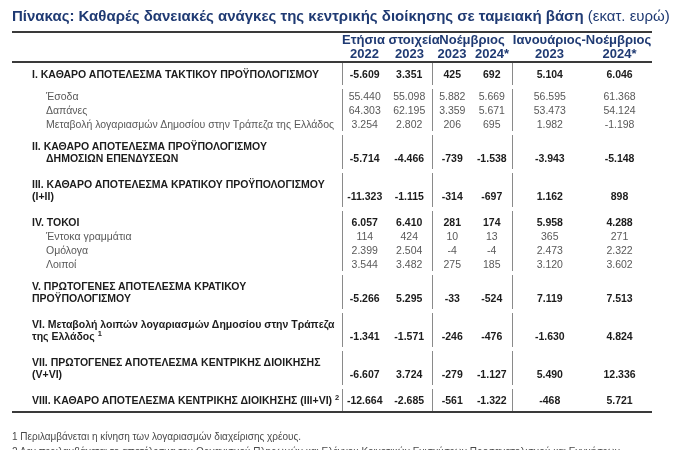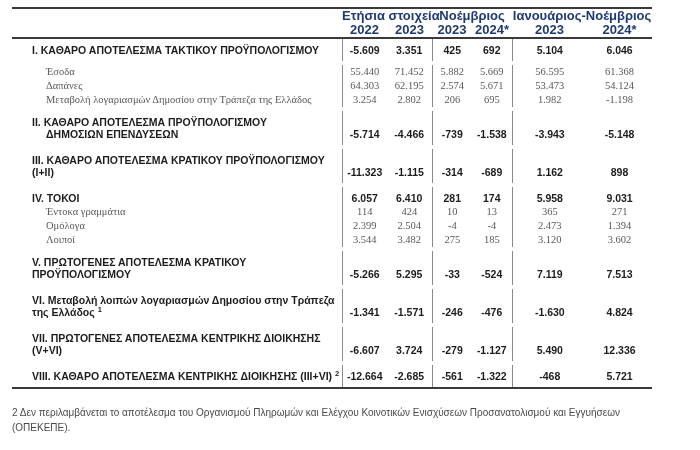--- a/index.html
+++ b/index.html
@@ -18,34 +18,35 @@
   thead th{
     font-size:13px;color:#1f3a73;font-weight:bold;
     padding:1px 0;text-align:center;line-height:12px;white-space:nowrap;
   }
   th.corner{text-align:left;}
   td{font-size:10.5px;vertical-align:bottom;line-height:12px;}
   td.lbl{text-align:left;padding-left:20px;margin-top:13px;}
   td.num{text-align:center;white-space:nowrap;}
   td.div{border-left:1px solid #8a8a8a;margin-top:44px;}
   tr.section td{font-weight:bold;color:#1c1c1c;padding-top:5px;padding-bottom:5px;}
-  tr.sub td{font-weight:normal;color:#595959;padding-top:1px;padding-bottom:1px;font-family:Liberation Serif, serif;}
+  tr.sub td{font-weight:normal;color:#595959;padding-top:1px;padding-bottom:1px;}
   tr.sub td.lbl{padding-left:34px;}
   tr.tight td{padding-bottom:1px;}
   tr.spacer td{height:4px;padding:0;}
   .label2{padding-left:14px;}
   sup{font-size:7.5px;line-height:0;}
   .notes{margin-top:16px;font-size:10px;color:#4a4a4a;line-height:15px;width:628px;}
   .note-line{margin:0;}
 </style>
 </head>
 <body>
 
 <div class="page">
 
+  <p class="title"><span>Πίνακας: Καθαρές δανειακές ανάγκες της κεντρικής διοίκησης σε ταμειακή βάση</span><span class="unit"> (εκατ. ευρώ)</span></p>
 
   <table class="main">
     <colgroup>
       <col style="width:330px">
         <col style="width:45px">
         <col style="width:45px">
       <col style="width:40px">
         <col style="width:40px">
         <col style="width:75px">
         <col style="width:65px">
@@ -75,31 +76,31 @@
           <td class="num">692</td>
           <td class="num div">5.104</td>
           <td class="num">6.046</td>
         </tr>
         <tr class="spacer">
           <td colspan="7"></td>
         </tr>
         <tr class="sub">
           <td class="lbl"><span>Έσοδα</span></td>
           <td class="num div">55.440</td>
-          <td class="num">71.452</td>
+          <td class="num">55.098</td>
           <td class="num div">5.882</td>
           <td class="num">5.669</td>
           <td class="num div">56.595</td>
           <td class="num">61.368</td>
         </tr>
         <tr class="sub">
           <td class="lbl"><span>Δαπάνες</span></td>
           <td class="num div">64.303</td>
           <td class="num">62.195</td>
-          <td class="num div">2.574</td>
+          <td class="num div">3.359</td>
           <td class="num">5.671</td>
           <td class="num div">53.473</td>
           <td class="num">54.124</td>
         </tr>
         <tr class="sub">
           <td class="lbl"><span>Μεταβολή λογαριασμών Δημοσίου στην Τράπεζα της Ελλάδος</span></td>
           <td class="num div">3.254</td>
           <td class="num">2.802</td>
           <td class="num div">206</td>
           <td class="num">695</td>
@@ -119,53 +120,53 @@
           <td class="num">-5.148</td>
         </tr>
         <tr class="spacer">
           <td colspan="7"></td>
         </tr>
         <tr class="section">
           <td class="lbl"><span>III. ΚΑΘΑΡΟ ΑΠΟΤΕΛΕΣΜΑ ΚΡΑΤΙΚΟΥ ΠΡΟΫΠΟΛΟΓΙΣΜΟΥ (I+II)</span></td>
           <td class="num div">-11.323</td>
           <td class="num">-1.115</td>
           <td class="num div">-314</td>
-          <td class="num">-689</td>
+          <td class="num">-697</td>
           <td class="num div">1.162</td>
           <td class="num">898</td>
         </tr>
         <tr class="spacer">
           <td colspan="7"></td>
         </tr>
         <tr class="section tight">
           <td class="lbl"><span>IV. ΤΟΚΟΙ</span></td>
           <td class="num div">6.057</td>
           <td class="num">6.410</td>
           <td class="num div">281</td>
           <td class="num">174</td>
           <td class="num div">5.958</td>
-          <td class="num">9.031</td>
+          <td class="num">4.288</td>
         </tr>
         <tr class="sub">
           <td class="lbl"><span>Έντοκα γραμμάτια</span></td>
           <td class="num div">114</td>
           <td class="num">424</td>
           <td class="num div">10</td>
           <td class="num">13</td>
           <td class="num div">365</td>
           <td class="num">271</td>
         </tr>
         <tr class="sub">
           <td class="lbl"><span>Ομόλογα</span></td>
           <td class="num div">2.399</td>
           <td class="num">2.504</td>
           <td class="num div">-4</td>
           <td class="num">-4</td>
           <td class="num div">2.473</td>
-          <td class="num">1.394</td>
+          <td class="num">2.322</td>
         </tr>
         <tr class="sub">
           <td class="lbl"><span>Λοιποί</span></td>
           <td class="num div">3.544</td>
           <td class="num">3.482</td>
           <td class="num div">275</td>
           <td class="num">185</td>
           <td class="num div">3.120</td>
           <td class="num">3.602</td>
         </tr>
@@ -215,18 +216,19 @@
           <td class="num div">-561</td>
           <td class="num">-1.322</td>
           <td class="num div">-468</td>
           <td class="num">5.721</td>
         </tr>
       </tbody>
   </table>
 
   <div class="notes">
     <div id="notes-list">
+        <p class="note-line">1 Περιλαμβάνεται η κίνηση των λογαριασμών διαχείρισης χρέους.</p>
         <p class="note-line">2 Δεν περιλαμβάνεται το αποτέλεσμα του Οργανισμού Πληρωμών και Ελέγχου Κοινοτικών Ενισχύσεων Προσανατολισμού και Εγγυήσεων (ΟΠΕΚΕΠΕ).</p>
       </div>
 
   </div>
 
 </div>
 
 </body></html>

